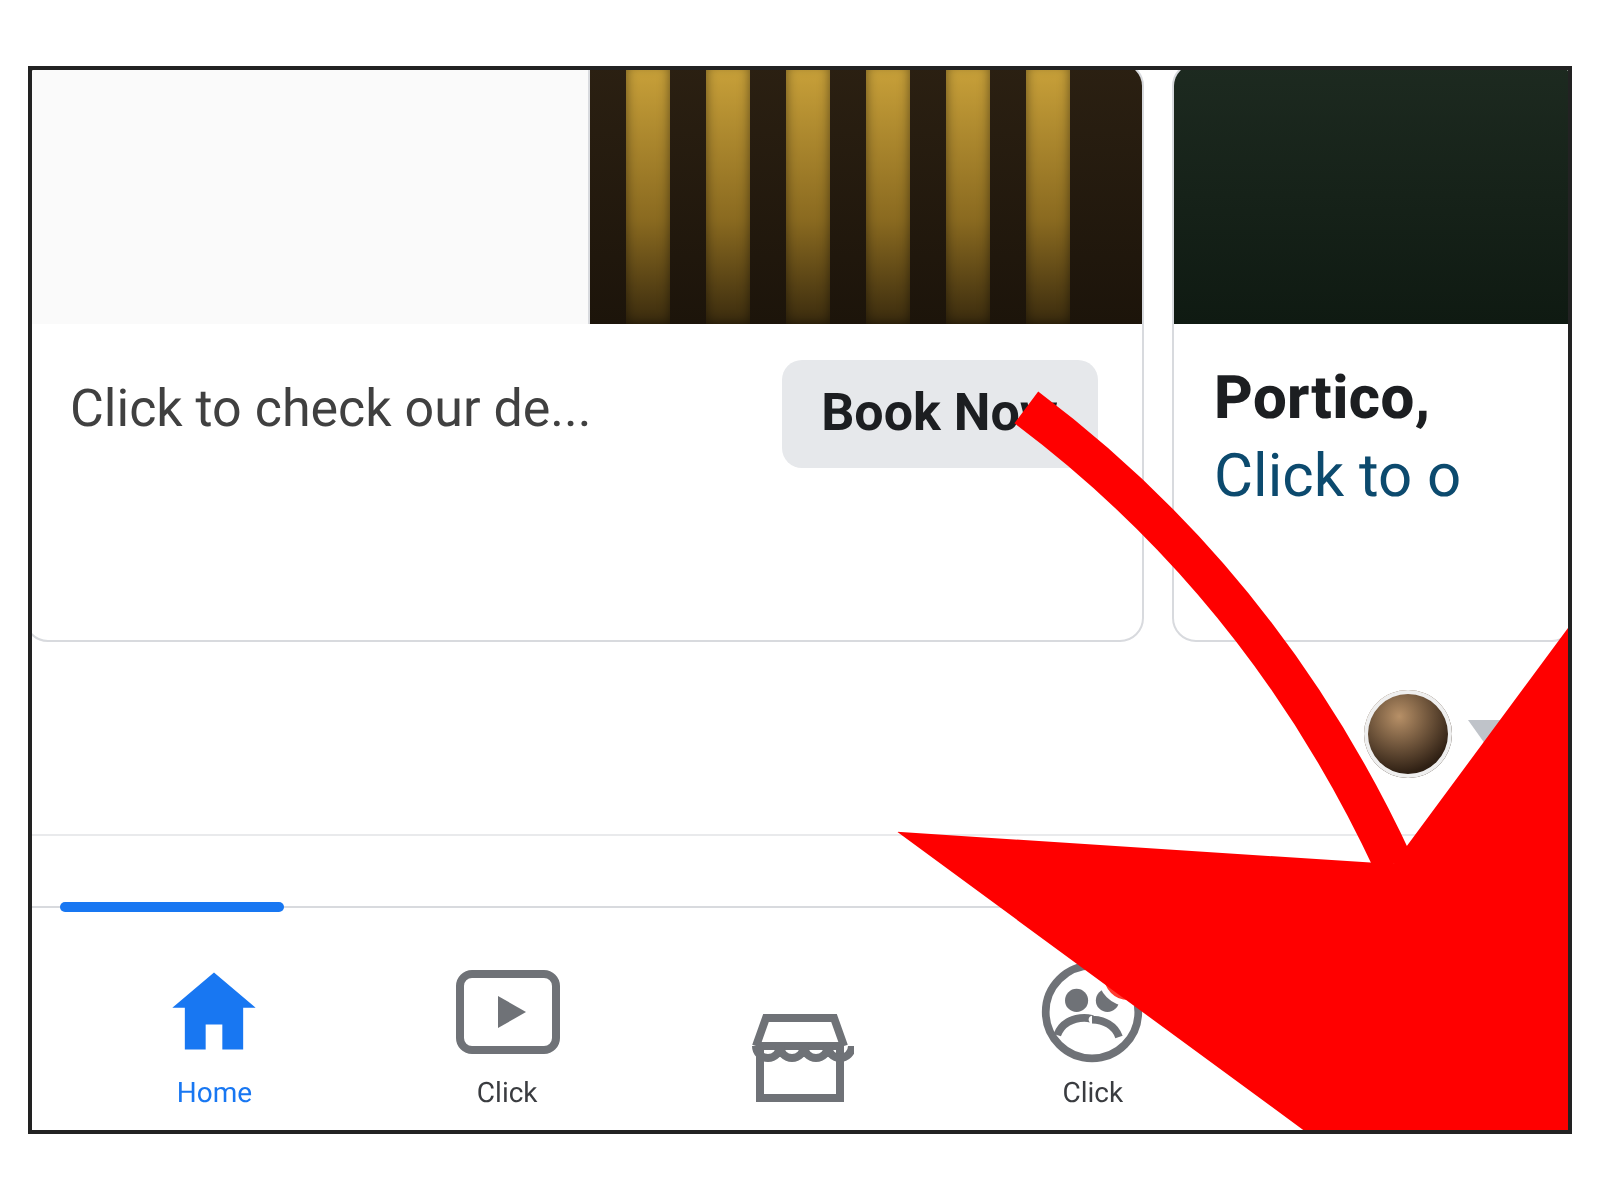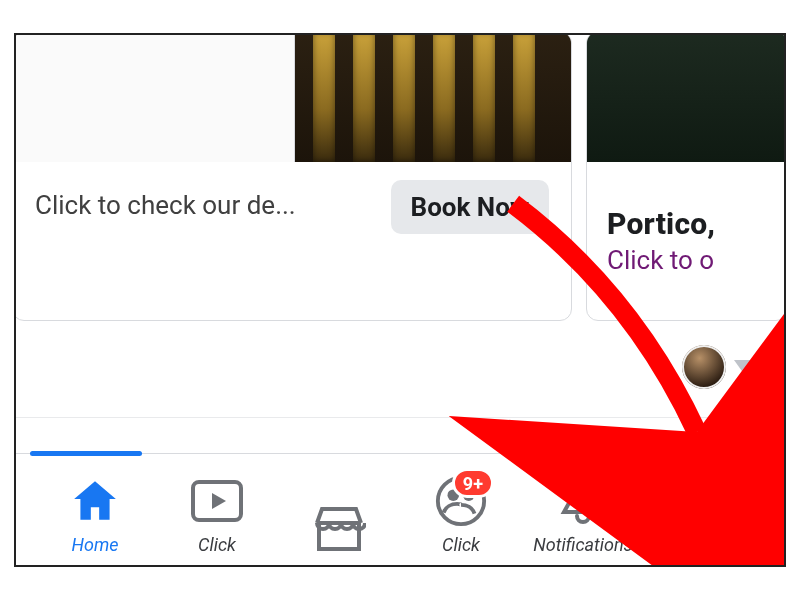--- a/index.html
+++ b/index.html
@@ -12,36 +12,36 @@
   .card{background:#fff;border:1px solid #d8dade;border-radius:12px;overflow:hidden;position:relative;}
   .card-a{width:560px;}
   .card-b{flex:1;}
   .card-img{height:130px;width:100%;background:linear-gradient(180deg,#2b2012 0,#1c140a 100%);position:relative;overflow:hidden;}
   .pillar{position:absolute;top:0;bottom:0;width:22px;background:linear-gradient(180deg,#caa23a 0,#8a6a20 60%,#3a2b0e 100%);box-shadow:inset 0 0 6px rgba(0,0,0,.5);}
   .pillar.p1{left:300px}.pillar.p2{left:340px}.pillar.p3{left:380px}.pillar.p4{left:420px}.pillar.p5{left:460px}.pillar.p6{left:500px}
   .fb-overlay{position:absolute;left:-8px;top:-18px;width:290px;height:165px;background:#fafafa;border:1px solid #d8dade;border-bottom-right-radius:18px;}
   .card-body{padding:28px 22px 24px;position:relative;height:160px;}
   .card-body .desc{color:#404040;font-size:26px;}
   .book-btn{position:absolute;right:22px;top:18px;background:#e6e8eb;color:#1c1e21;font-weight:700;font-size:26px;padding:12px 20px;border-radius:10px;border:none;cursor:pointer;}
-  .card-b .card-body{padding:44px 0 0 20px;}
+  .card-b .card-body{padding:20px 0 0 20px;}
   .card-b .title{font-size:30px;font-weight:800;color:#1c1e21;letter-spacing:.2px;}
-  .card-b .desc2{color:#701a75;font-size:26px;margin-top:4px;}
+  .card-b .desc2{color:#0c4a6e;font-size:30px;margin-top:4px;}
   .card-b .card-img{background:linear-gradient(180deg,#1d2a20,#0f1a12);}
 
   
   .mini-avatar-wrap{position:absolute;right:30px;top:310px;display:flex;align-items:center;gap:8px;}
   .mini-avatar{width:44px;height:44px;border-radius:50%;background:radial-gradient(circle at 40% 30%,#b79067,#2f2014 70%);box-shadow:inset 0 0 0 2px #efefef;}
   .caret{width:0;height:0;border-left:10px solid transparent;border-right:10px solid transparent;border-top:14px solid #bfc3c9;}
 
   .thin-sep{position:absolute;left:0;right:0;top:382px;height:1px;background:#e9eaec;}
 
   
   .tabbar{position:absolute;left:0;right:0;bottom:0;height:112px;border-top:1px solid #d8dade;display:flex;align-items:flex-end;justify-content:space-between;padding:0 18px 10px;}
   .tab{flex:1;display:flex;flex-direction:column;align-items:center;gap:6px;cursor:pointer;position:relative;}
-  .tab .lbl{font-size:18px;color:#3a3c40;font-style:italic;}
+  .tab .lbl{font-size:14px;color:#3a3c40;}
   .tab.active .lbl{color:#1877f2;}
   .active-underline{position:absolute;left:14px;bottom:109px;width:112px;height:5px;background:#1877f2;border-radius:3px;}
   .ico{width:54px;height:54px;display:flex;align-items:center;justify-content:center;color:#6f7277;}
   .tab.active .ico{color:#1877f2;}
   svg{display:block}
   .badge{position:absolute;top:-6px;right:28px;min-width:34px;height:30px;padding:0 8px;border-radius:16px;background:#ff3b30;color:#fff;font-size:18px;font-weight:700;display:flex;align-items:center;justify-content:center;border:3px solid #fff;}
   .menu-avatar{width:54px;height:54px;border-radius:50%;background:radial-gradient(circle at 40% 30%,#b79067,#2f2014 70%);box-shadow:0 0 0 2px #cfcfcf inset;position:relative;}
   .menu-avatar .mini-burger{position:absolute;right:-2px;bottom:-2px;width:22px;height:22px;border-radius:50%;background:#3a3c40;display:flex;align-items:center;justify-content:center;}
   .mini-burger span{display:block;width:10px;height:2px;background:#fff;margin:1px 0;border-radius:1px;}
 
@@ -126,29 +126,20 @@
               <circle cx="28" cy="28" r="24" fill="none" stroke="#6f7277" stroke-width="4"></circle>
               <circle cx="20" cy="22" r="6" fill="#6f7277"></circle>
               <circle cx="36" cy="22" r="6" fill="#6f7277"></circle>
               <path d="M10 40c2-6 8-9 14-9 3 0 5 1 4 1 6 0 12 3 14 9" fill="none" stroke="#6f7277" stroke-width="4"></path>
             </svg>
         </div>
         <div class="badge">9+</div>
         <div class="lbl">Click</div>
       </div>
 
-      <div class="tab">
-        <div class="ico">
-          <svg width="50" height="54" viewBox="0 0 50 54">
-              <path fill="none" stroke="#6f7277" stroke-width="4" stroke-linecap="round" d="M25 6c-9 0-14 7-14 15v8l-5 9h38l-5-9v-8c0-8-5-15-14-15zM19 42a6 6 0 0 0 12 0"></path>
-            </svg>
-        </div>
-        <div class="badge" style="right:34px">3</div>
-        <div class="lbl">Notifications</div>
-      </div>
 
       <div class="tab">
         <div class="menu-avatar">
           <div class="mini-burger">
               <span></span>
               <span></span>
               <span></span>
             </div>
         </div>
         <div class="lbl">Menu</div>

